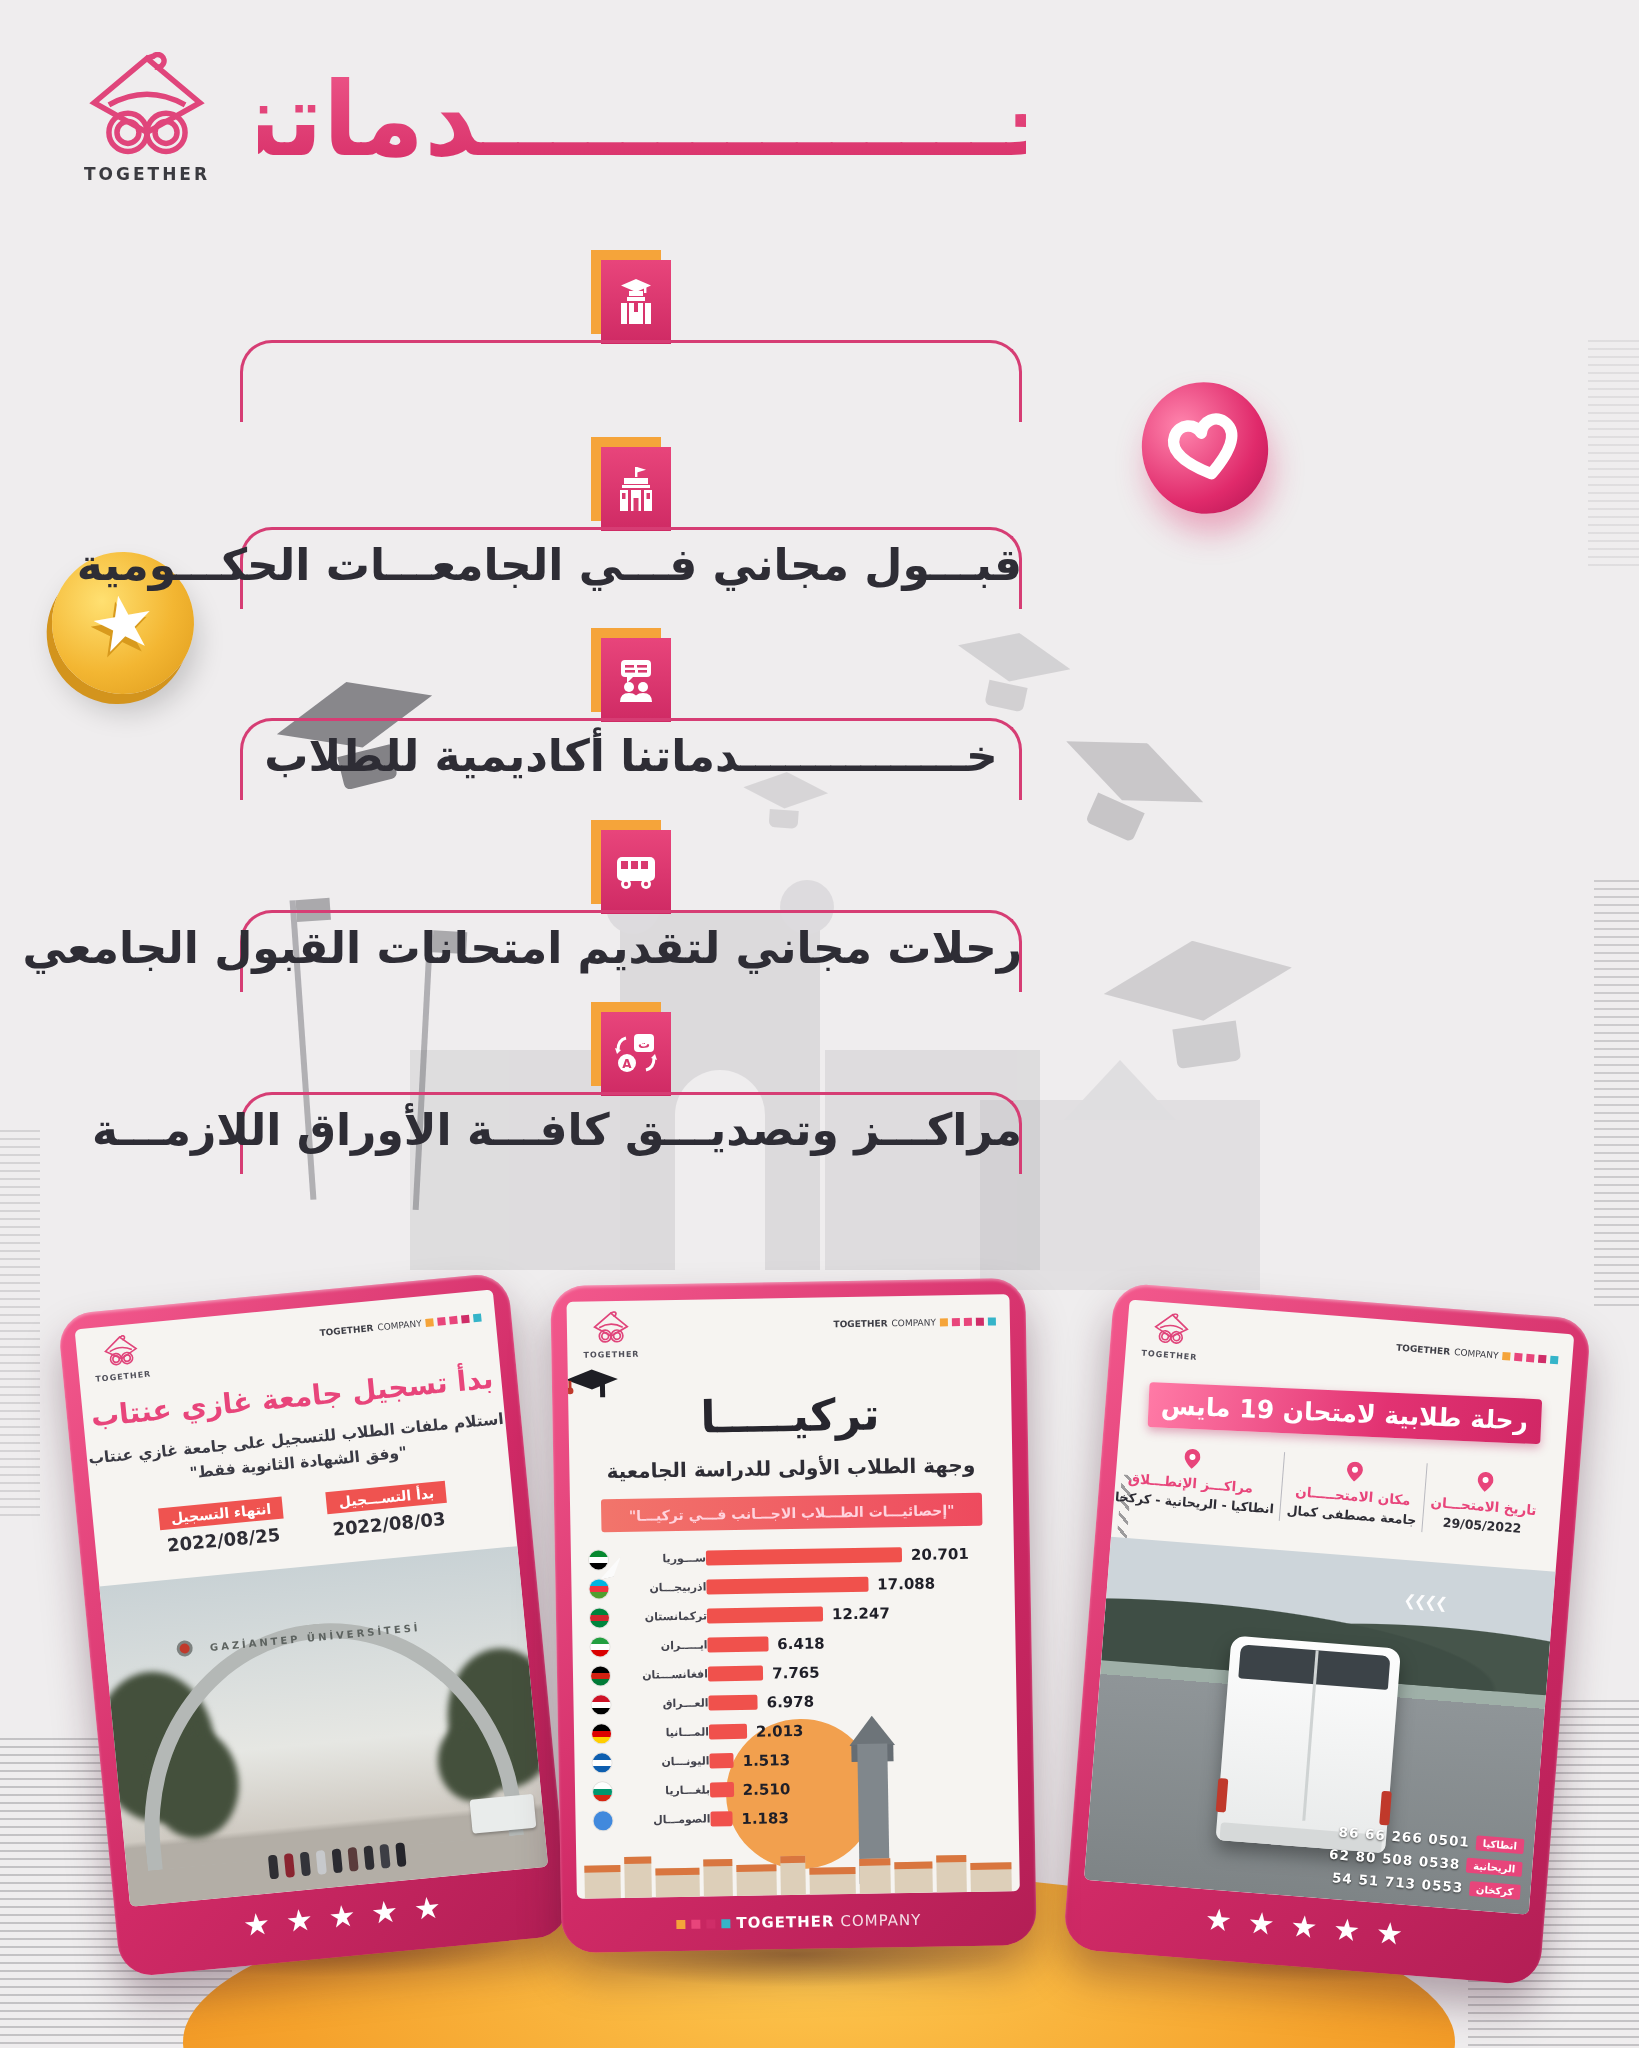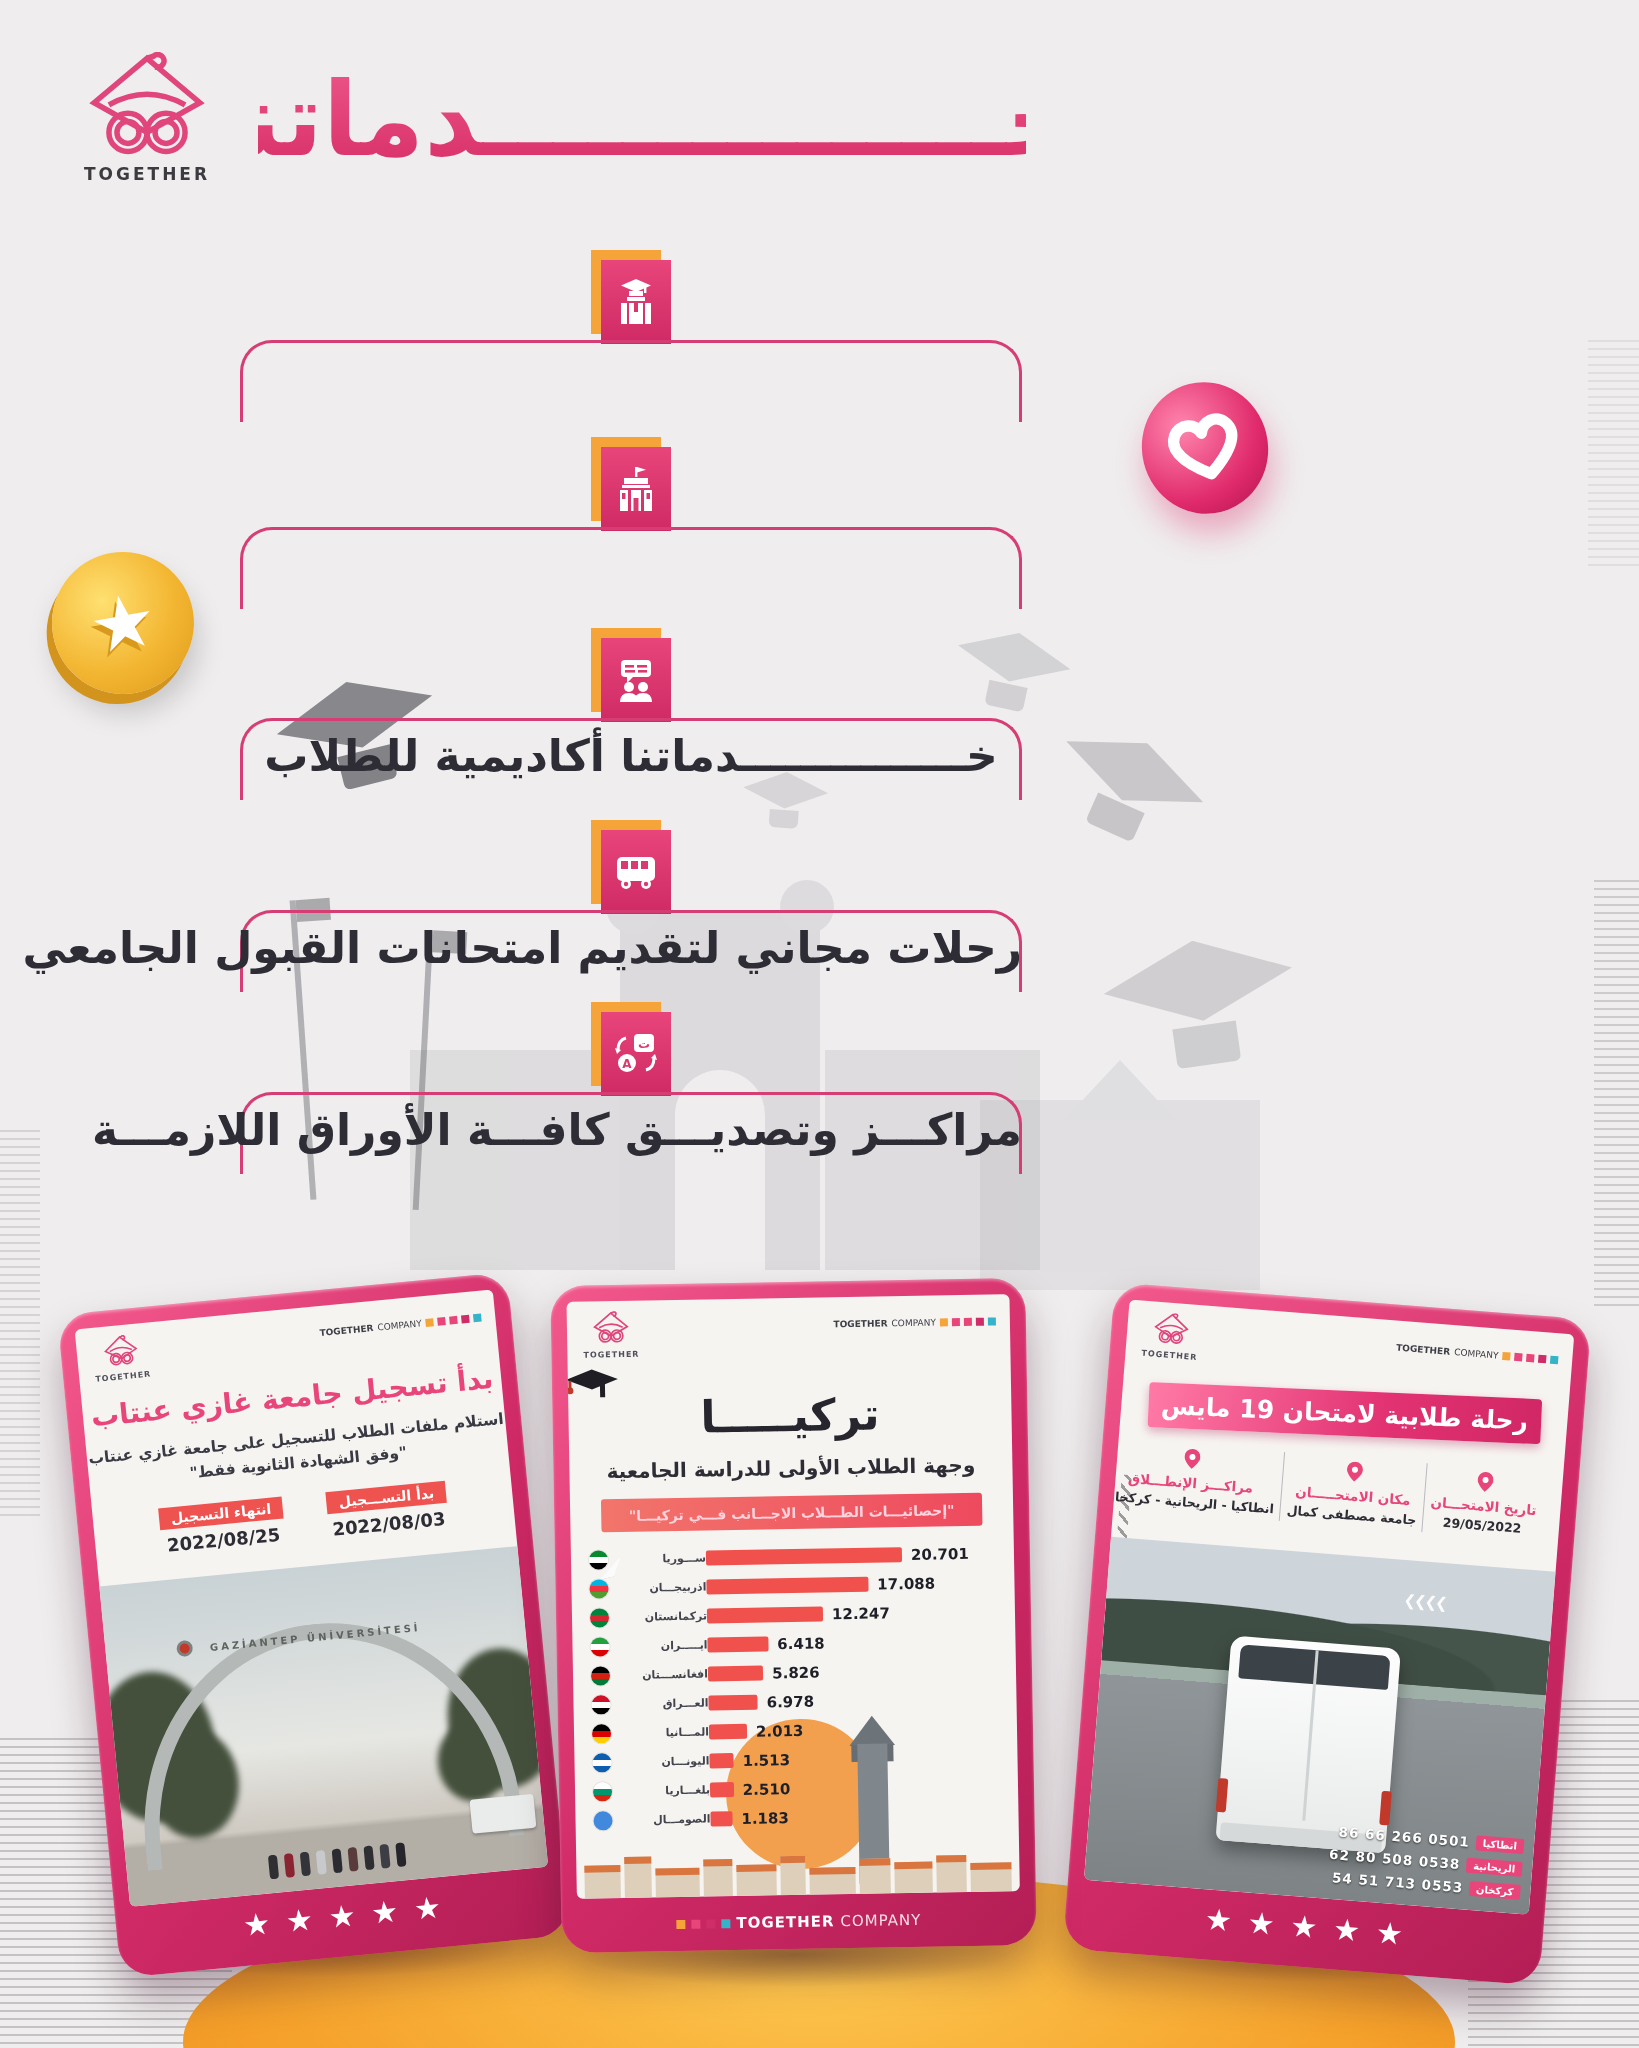--- a/index.html
+++ b/index.html
@@ -282,20 +282,21 @@
       <rect x="8" y="25" width="8" height="21"></rect>
           <rect x="19" y="25" width="10" height="21"></rect>
       <rect x="32" y="25" width="8" height="21"></rect>
       <rect x="21.5" y="33" width="5" height="13" fill="#d93a6f"></rect>
       <rect x="10" y="28" width="3.5" height="6" fill="#d93a6f"></rect>
           <rect x="34.5" y="28" width="3.5" height="6" fill="#d93a6f"></rect>
     </svg>
   </div>
 </div>
 <div class="svc-line" style="top:527px;" data-name="service-bracket-2"></div>
+<div class="svc-text" style="top:539px;" data-name="service-label-2">قبـــول مجاني فـــي الجامعـــات الحكـــومية</div>
 
 <div class="svc-icon" style="top:638px;" data-name="service-icon-3">
   <div class="yl"></div>
   <div class="pk" data-name="consultation-icon">
     <svg viewBox="0 0 48 48">
       <rect x="9" y="4" width="30" height="17" rx="4" fill="#fff"></rect>
       <polygon points="15,20 15,27 22,20" fill="#fff"></polygon>
       <rect x="13" y="9" width="9" height="2.6" fill="#d93a6f"></rect>
           <rect x="25" y="9" width="10" height="2.6" fill="#d93a6f"></rect>
       <rect x="13" y="14" width="10" height="2.6" fill="#d93a6f"></rect>
@@ -482,21 +483,21 @@
           <div class="trow" data-name="chart-row">
             <span class="flag" data-name="country-flag-icon" style="background: linear-gradient(rgb(35, 159, 64) 0px, rgb(35, 159, 64) 34%, rgb(255, 255, 255) 34%, rgb(255, 255, 255) 66%, rgb(218, 0, 0) 66%, rgb(218, 0, 0) 100%);"></span>
             <span class="clab" data-name="country-label">ايـــــران</span>
             <span class="cbar" data-name="chart-bar" style="width: 60.7665px; background: rgb(240, 81, 76);"></span>
             <span class="cval" data-name="chart-value">6.418</span>
           </div>
           <div class="trow" data-name="chart-row">
             <span class="flag" data-name="country-flag-icon" style="background: linear-gradient(rgb(0, 0, 0) 0px, rgb(0, 0, 0) 34%, rgb(211, 32, 17) 34%, rgb(211, 32, 17) 66%, rgb(0, 122, 54) 66%, rgb(0, 122, 54) 100%);"></span>
             <span class="clab" data-name="country-label">افغانســـتان</span>
             <span class="cbar" data-name="chart-bar" style="width: 55.1614px; background: rgb(240, 81, 76);"></span>
-            <span class="cval" data-name="chart-value">5.826</span>
+            <span class="cval" data-name="chart-value">7.765</span>
           </div>
           <div class="trow" data-name="chart-row">
             <span class="flag" data-name="country-flag-icon" style="background: linear-gradient(rgb(206, 17, 38) 0px, rgb(206, 17, 38) 34%, rgb(255, 255, 255) 34%, rgb(255, 255, 255) 66%, rgb(0, 0, 0) 66%, rgb(0, 0, 0) 100%);"></span>
             <span class="clab" data-name="country-label">العـــراق</span>
             <span class="cbar" data-name="chart-bar" style="width: 49.1113px; background: rgb(240, 81, 76);"></span>
             <span class="cval" data-name="chart-value">6.978</span>
           </div>
           <div class="trow" data-name="chart-row">
             <span class="flag" data-name="country-flag-icon" style="background: linear-gradient(rgb(0, 0, 0) 0px, rgb(0, 0, 0) 34%, rgb(221, 0, 0) 34%, rgb(221, 0, 0) 66%, rgb(255, 206, 0) 66%, rgb(255, 206, 0) 100%);"></span>
             <span class="clab" data-name="country-label">المـــانيا</span>

